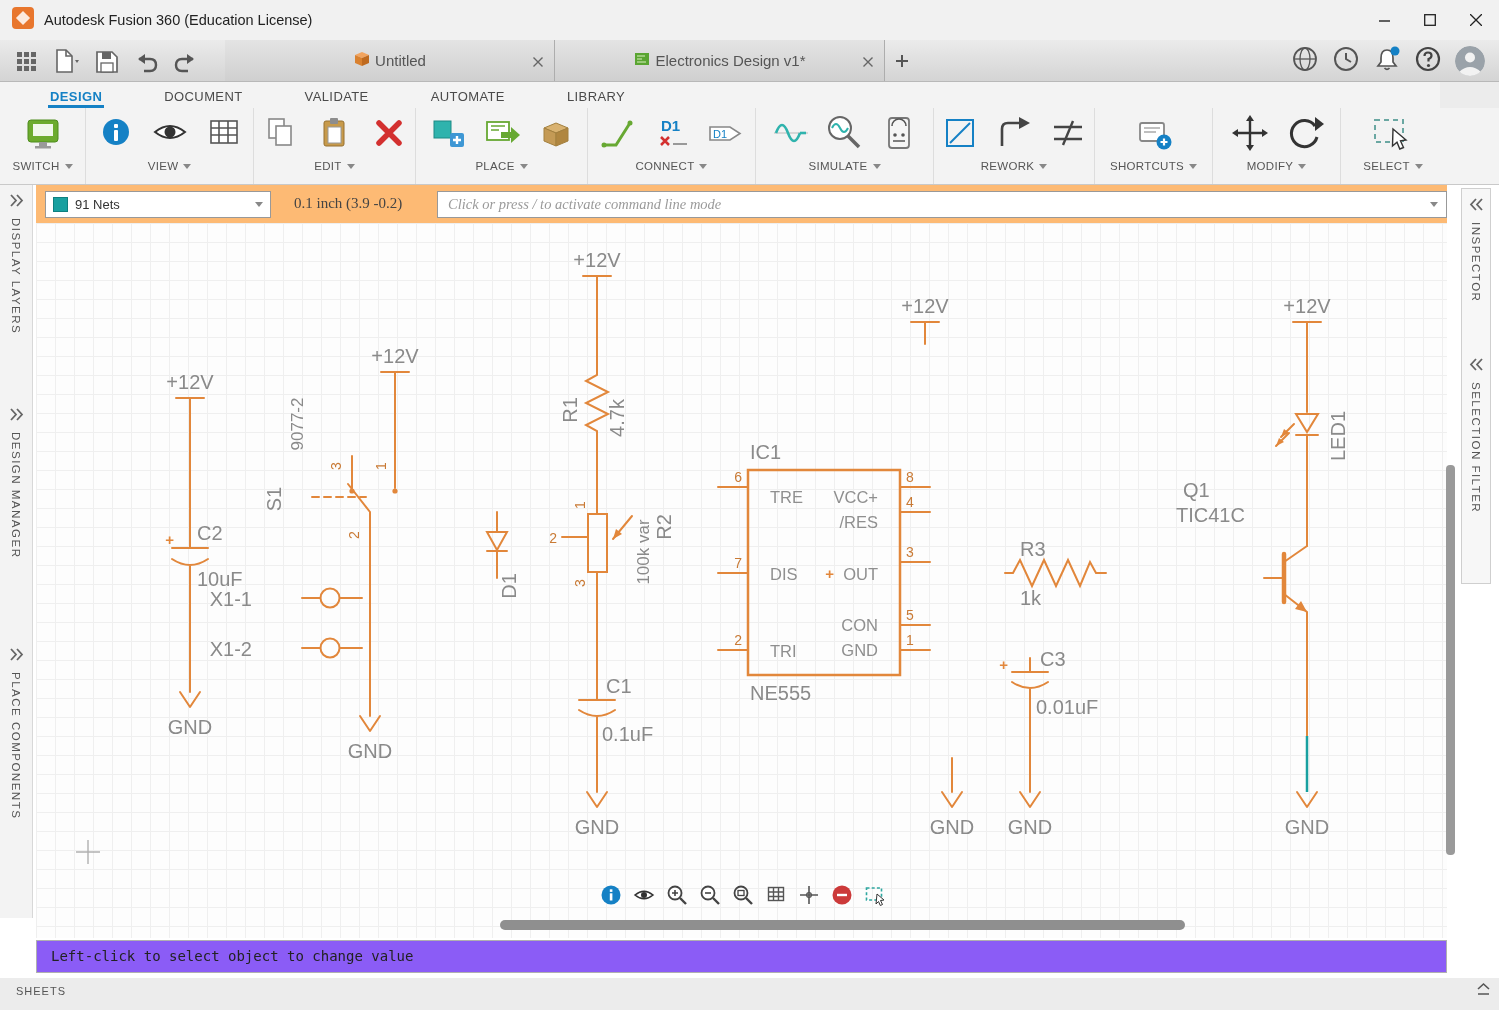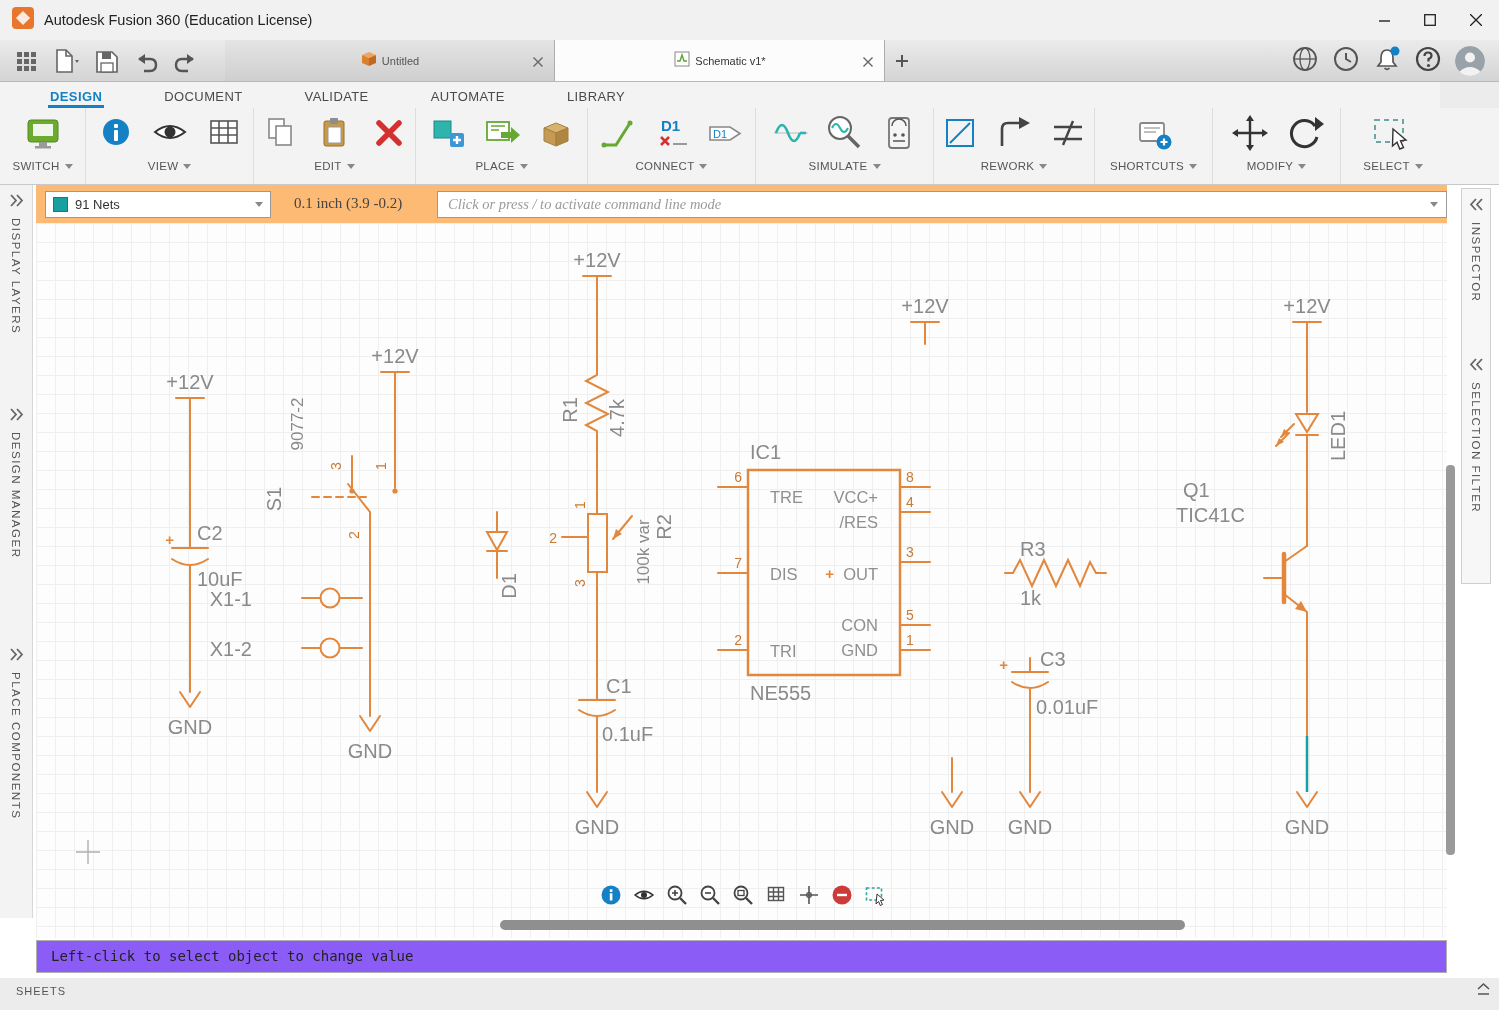--- a/index.html
+++ b/index.html
@@ -15,21 +15,21 @@
 
   
   #tabbar { position:absolute; left:0; top:40px; width:1499px; height:42px;
     background:linear-gradient(#ebebeb,#d4d4d4); border-bottom:1px solid #b8b8b8;
     display:flex; align-items:stretch; }
   .tb-icons { display:flex; align-items:center; gap:8px; padding:0 10px; width:225px; }
   .tb-btn { display:flex; align-items:center; justify-content:center; width:32px; height:32px; }
   .tab { width:330px; display:flex; align-items:center; justify-content:center; position:relative;
     border-right:1px solid #adadad; background:linear-gradient(#e4e4e4,#cfcfcf); }
   .tab.active { background:#fcfcfc; }
-  .tab .tlabel { font-size:11px; color:#555; margin-left:4px; }
+  .tab .tlabel { font-size:15px; color:#555; margin-left:4px; }
   .tab.active .tlabel { color:#333; }
   .tab .close { position:absolute; right:10px; top:14px; width:12px; height:12px; }
   .newtab { width:34px; display:flex; align-items:center; justify-content:center; }
   .tb-right { margin-left:auto; display:flex; align-items:center; gap:13px; padding-right:14px; }
   .avatar-wrap { width:30px; height:30px; border-radius:50%; overflow:hidden; }
 
   
   #menubar { position:absolute; left:0; top:82px; width:1440px; height:26px; background:#f3f3f3;
     display:flex; gap:58px; padding-left:48px; align-items:flex-end; }
   .menu-item { font-size:13px; color:#4a4a4a; letter-spacing:.4px; padding:2px 2px 4px; }
@@ -183,33 +183,33 @@
           <polygon points="2,5 9,8 9,16 2,13" fill="#D9812F"></polygon>
           <polygon points="16,5 9,8 9,16 16,13" fill="#BF6A1F"></polygon>
         </svg>
     </span>
     <span class="tlabel">Untitled</span>
     <span class="close"><svg width="12" height="12">
           <path d="M1.5 1.5 L10.5 10.5 M10.5 1.5 L1.5 10.5" stroke="#666" stroke-width="1.4"></path>
         </svg></span>
   </div>
 
-
-  <div class="tab active">
+  <div class="tab">
     <span>
       <svg width="18" height="18">
-          <rect x="2" y="2" width="14" height="14" fill="#fff" stroke="#888"></rect>
-          <path d="M4 11 H7 L9 5 L11 11 H14" stroke="#5aa532" stroke-width="1.4" fill="none"></path>
-        </svg>
-    </span>
-    <span class="tlabel">Schematic v1*</span>
+          <rect x="2" y="3" width="14" height="12" fill="#5aa532"></rect>
+          <path d="M4 6 H12 M4 9 H9 M4 12 H13" stroke="#d9f0c0" stroke-width="1.2"></path>
+        </svg>
+    </span>
+    <span class="tlabel">Electronics Design v1*</span>
     <span class="close"><svg width="12" height="12">
           <path d="M1.5 1.5 L10.5 10.5 M10.5 1.5 L1.5 10.5" stroke="#666" stroke-width="1.4"></path>
         </svg></span>
   </div>
+
 
   <div class="newtab">
     <svg width="18" height="18">
         <path d="M9 3 V15 M3 9 H15" stroke="#555" stroke-width="2"></path>
       </svg>
   </div>
 
   <div class="tb-right">
     <span>
       <svg width="28" height="28">

